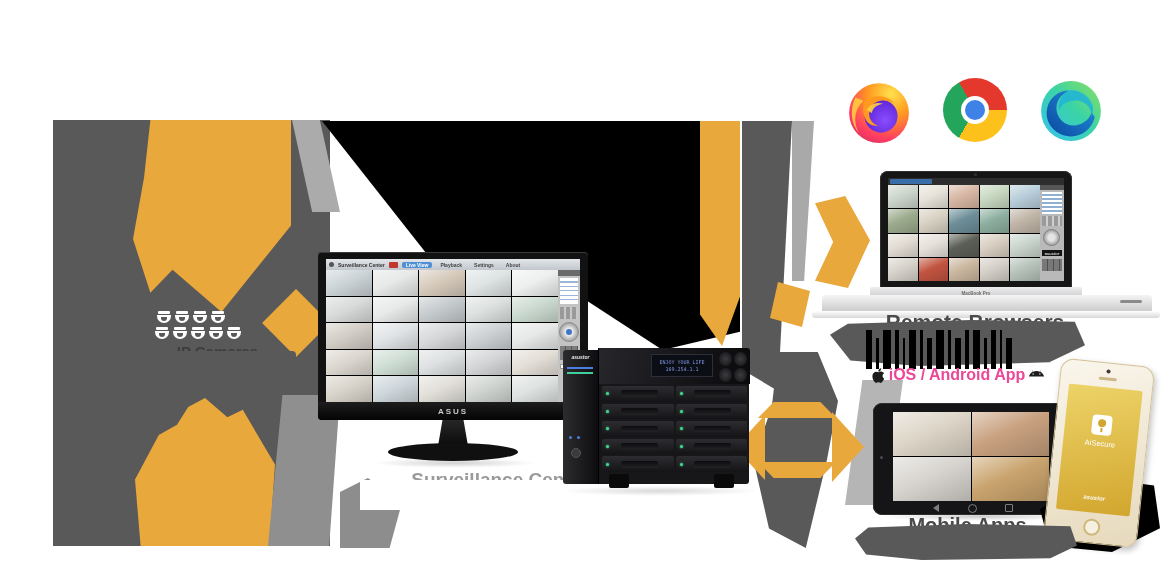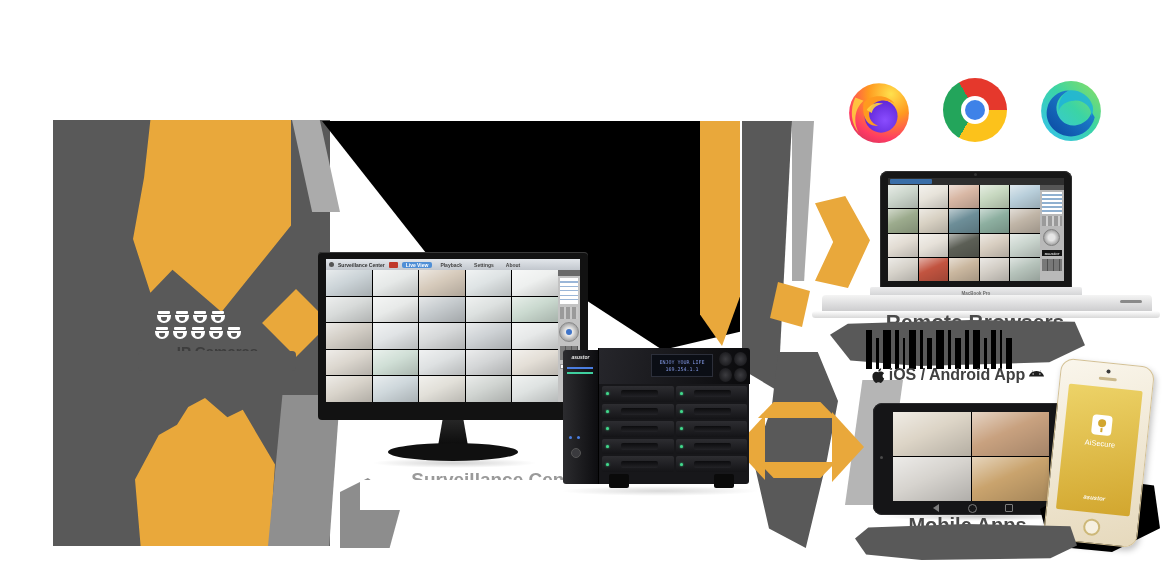--- a/index.html
+++ b/index.html
@@ -167,20 +167,23 @@
              background-image:repeating-linear-gradient(90deg,#9a9a9a 0 4px,#c9c9c9 4px 6px);"></div>
         <div class="abs" style="left:1px;top:52px;width:20px;height:20px;border-radius:50%;
              background:radial-gradient(#e8e8e8 30%,#a5a5a5 70%);border:1px solid #8a8a8a;box-sizing:border-box;"></div>
         <div class="abs" style="left:8px;top:59px;width:6px;height:6px;border-radius:50%;background:#3f74c9;"></div>
         <div class="abs" style="left:2px;top:76px;width:18px;height:14px;background:#7d7d7d;
              background-image:repeating-linear-gradient(90deg,#7d7d7d 0 5px,#565656 5px 6px);"></div>
         <div class="abs" style="left:2px;top:94px;width:18px;height:5px;background:#fff;border:1px solid #999;box-sizing:border-box;"></div>
       </div>
     </div>
 
+    <div class="abs" style="left:0;top:150px;width:270px;height:18px;background:linear-gradient(#1d1d1d,#040404);border-radius:0 0 4px 4px;">
+      <span class="lbl" style="left:0;right:0;top:5px;font-size:8px;letter-spacing:2px;color:#c9c9c9;">ASUS</span>
+    </div>
   </div>
   <div class="abs" style="left:438px;top:420px;width:30px;height:26px;background:linear-gradient(#262626,#0b0b0b);
               clip-path:polygon(15% 0,85% 0,100% 100%,0 100%);"></div>
   <div class="abs" style="left:388px;top:443px;width:130px;height:18px;background:#101010;border-radius:50%;"></div>
 
   <div class="abs" style="left:560px;top:486px;width:200px;height:10px;border-radius:50%;
               background:radial-gradient(ellipse,rgba(0,0,0,.15),rgba(0,0,0,0) 70%);"></div>
   <div class="abs" style="left:563px;top:348px;width:186px;height:146px;">
 
     <div class="abs" style="left:0;top:2px;width:35px;height:134px;background:linear-gradient(90deg,#2c2c2f,#0d0d10);border-radius:3px 0 0 3px;">
@@ -300,21 +303,21 @@
       <div style="width: 3px; height: 31px;"></div>
       <div style="width: 5px; height: 39px;"></div>
       <div style="width: 2px; height: 39px;"></div>
       <div style="width: 6px; height: 31px;"></div>
     </div>
 
   <div class="abs" style="left:858px;top:364px;width:200px;height:22px;display:flex;align-items:center;justify-content:center;gap:4px;">
     <svg width="13" height="15" viewBox="0 0 16 18">
       <path fill="#1d1d1d" d="M11.3 0c.1 1-.3 2-.9 2.7-.6.8-1.6 1.4-2.6 1.3-.1-1 .4-2 1-2.6C9.4.6 10.5.1 11.3 0zM14.9 6.2c-.9.6-1.9 1.6-1.9 3.3 0 2 1.5 2.9 2 3.2-.4 1.2-1 2.4-1.8 3.4-.7 1-1.5 2-2.6 2-1.1 0-1.4-.7-2.7-.7-1.3 0-1.7.7-2.7.7-1.1 0-1.9-1-2.7-2C1.4 14.6.5 12.2.5 9.9c0-3.7 2.4-5.6 4.7-5.6 1.1 0 2 .7 2.7.7.7 0 1.8-.8 3-.8.5 0 2.3.1 4 2z"></path>
     </svg>
-    <span class="lbl" style="position:static;font-size:16px;color:#404040;text-align:right;">iOS / Android App</span>
+    <span class="lbl" style="position:static;font-size:16px;color:#ec4899;text-align:right;">iOS / Android App</span>
     <svg width="15" height="10" viewBox="0 0 20 12">
       <path fill="#1d1d1d" d="M14.5 1.6l1.3-2 .4.2-1.3 2C17.6 3 19.5 5.3 20 8H0C.5 5.3 2.4 3 5.1 1.8L3.8-.2l.4-.2 1.3 2C6.9 1 8.4.7 10 .7s3.1.3 4.5.9zM5.5 5.6c.5 0 .9-.4.9-.9s-.4-.9-.9-.9-.9.4-.9.9.4.9.9.9zm9 0c.5 0 .9-.4.9-.9s-.4-.9-.9-.9-.9.4-.9.9.4.9.9.9z"></path>
     </svg>
   </div>
 
   <div class="abs" style="left:846px;top:77px;width:260px;height:72px;">
     <div class="abs" style="left:0;top:0;width:66px;height:70px;">
       <svg width="66" height="70" viewBox="0 0 64 64">
         <defs>
           <radialGradient id="ffo" cx="70%" cy="18%" r="95%">

